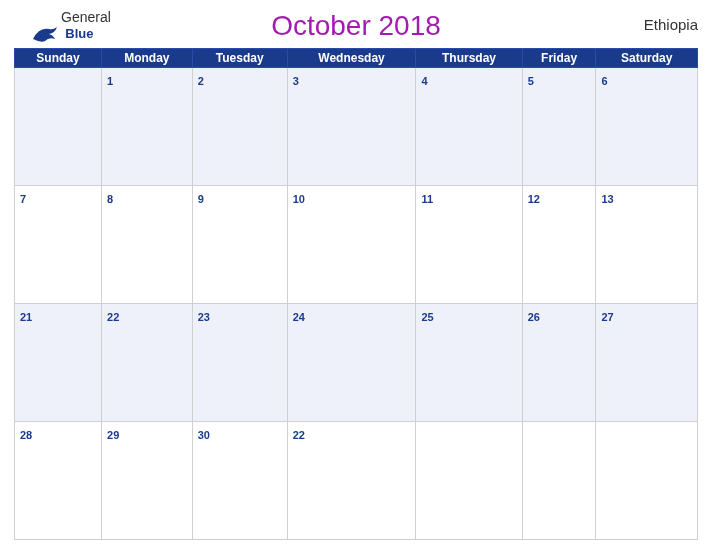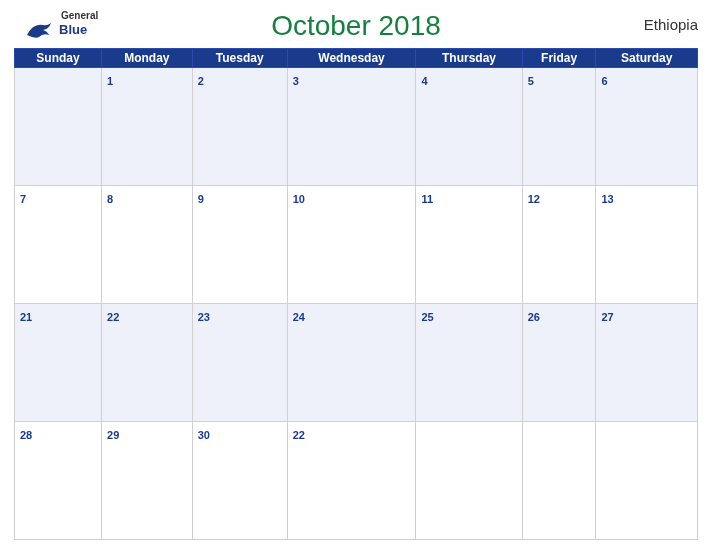--- a/index.html
+++ b/index.html
@@ -27,40 +27,40 @@
     .logo {
       position: absolute;
       left: 0;
       top: 0;
       display: flex;
       flex-direction: column;
       align-items: center;
       line-height: 1.1;
     }
     .logo-general {
-      font-size: 10px;
+      font-size: 14px;
       color: #333;
-      font-weight: bold;
+      font-weight: normal;
       padding-left: 47px;
     }
     .logo-blue {
       font-size: 13px;
       color: #1a3a8c;
       font-weight: bold;
     }
     .logo-bird {
       width: 28px;
       height: 18px;
     }
     .title-block {
       text-align: center;
     }
     .month-year {
       font-size: 28px;
-      color: #15803d;
+      color: #a21caf;
       font-weight: normal;
     }
     .country {
       position: absolute;
       right: 0;
       top: 6px;
       font-size: 15px;
       color: #333;
     }
     .calendar-table {

